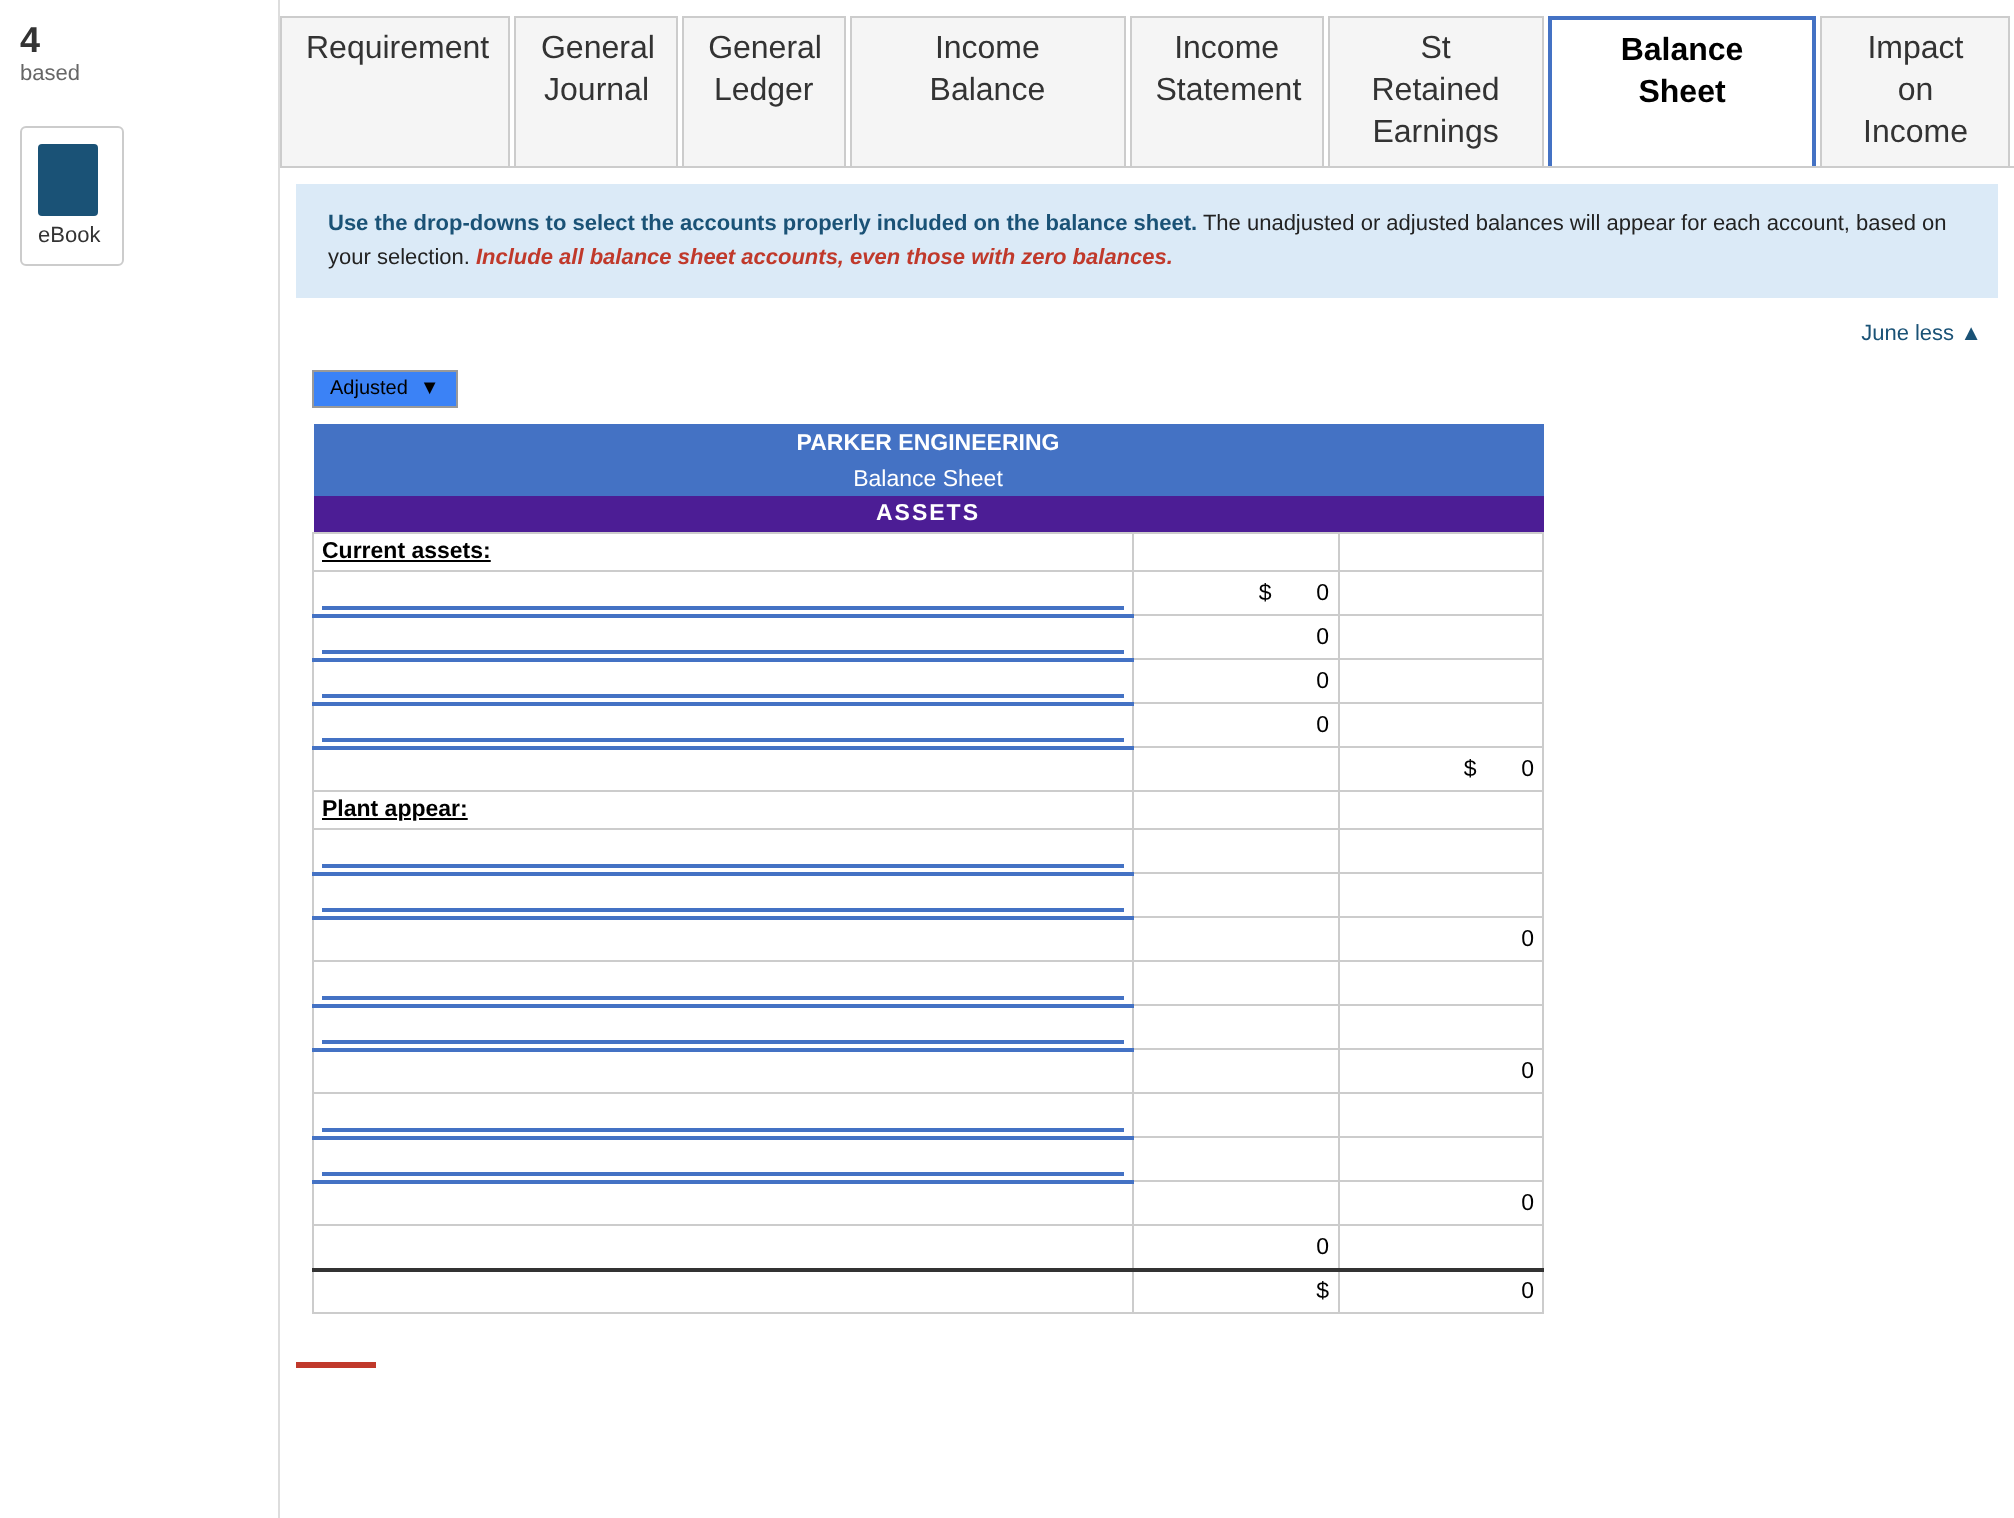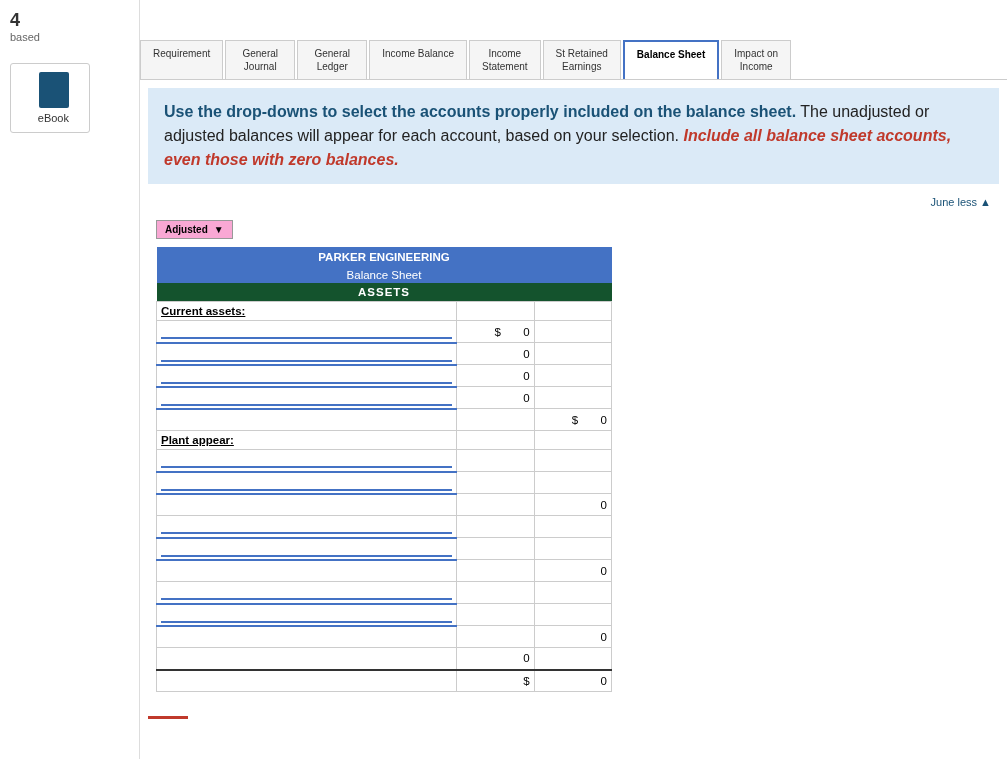--- a/index.html
+++ b/index.html
@@ -20,27 +20,27 @@
       flex-direction: column;
       align-items: flex-start;
       margin-bottom: 20px;
     }
     .points-number { font-size: 18px; font-weight: bold; color: #333; }
     .points-label { font-size: 11px; color: #666; }
 
     .ebook-btn {
       display: flex;
       flex-direction: column;
-      align-items: flex-end;
+      align-items: flex-start;
       cursor: pointer;
       border: 1px solid #ccc;
-      padding: 8px 20px;
+      padding: 8px 8px;
       border-radius: 3px;
       background: #fff;
-      width: 80px;
+      width: 52px;
     }
     .ebook-icon {
       width: 30px;
       height: 36px;
       background: #1a5276;
       border-radius: 2px;
       margin-bottom: 4px;
     }
     .ebook-label { font-size: 11px; color: #333; }
 
@@ -54,41 +54,40 @@
       background: #fff;
       padding-top: 8px;
     }
     .tab {
       padding: 6px 12px;
       border: 1px solid #ccc;
       border-bottom: none;
       margin-right: 2px;
       cursor: pointer;
       background: #f5f5f5;
-      font-size: 10px;
+      font-size: 16px;
       text-align: center;
       line-height: 1.3;
       color: #333;
       min-width: 70px;
-      margin-top: 32px;
     }
     .tab.active {
       background: #fff;
       border: 2px solid #4472c4;
       border-bottom: none;
       font-weight: bold;
       color: #000;
     }
 
     
     .info-banner {
       background: #dbeaf7;
       padding: 12px 16px;
       margin: 8px;
-      font-size: 16px;
+      font-size: 11px;
       color: #222;
       line-height: 1.5;
     }
     .info-banner strong { font-weight: bold; color: #1a5276; }
     .info-banner em { font-style: italic; font-weight: bold; color: #c0392b; }
 
     .show-less {
       text-align: right;
       padding: 4px 16px;
       font-size: 11px;
@@ -99,53 +98,52 @@
     
     .adjusted-area {
       padding: 8px 16px;
       display: flex;
       align-items: center;
     }
     .adjusted-select {
       border: 1px solid #999;
       padding: 3px 8px;
       font-size: 12px;
-      background: #f9a8d4;
+      background: #3b82f6;
       cursor: pointer;
       display: flex;
       align-items: center;
       gap: 6px;
-      font-weight: bold;
     }
     .adjusted-select span { font-size: 10px; }
 
     
     .bs-container {
       padding: 0 16px 16px 16px;
     }
     .bs-table {
-      width: 456px;
+      width: 616px;
       border-collapse: collapse;
       font-size: 11.5px;
     }
     .bs-header-row td {
       background: #4472c4;
       color: #fff;
       text-align: center;
       padding: 4px;
       font-weight: bold;
     }
     .bs-subheader-row td {
       background: #4472c4;
       color: #fff;
       text-align: center;
       padding: 2px 4px;
     }
     .bs-section-header td {
-      background: #14532d;
+      background: #4c1d95;
       color: #fff;
       text-align: center;
       padding: 3px 4px;
       font-weight: bold;
       letter-spacing: 1px;
     }
     .bs-category-row td {
       padding: 3px 4px;
       font-weight: bold;
       background: #fff;

